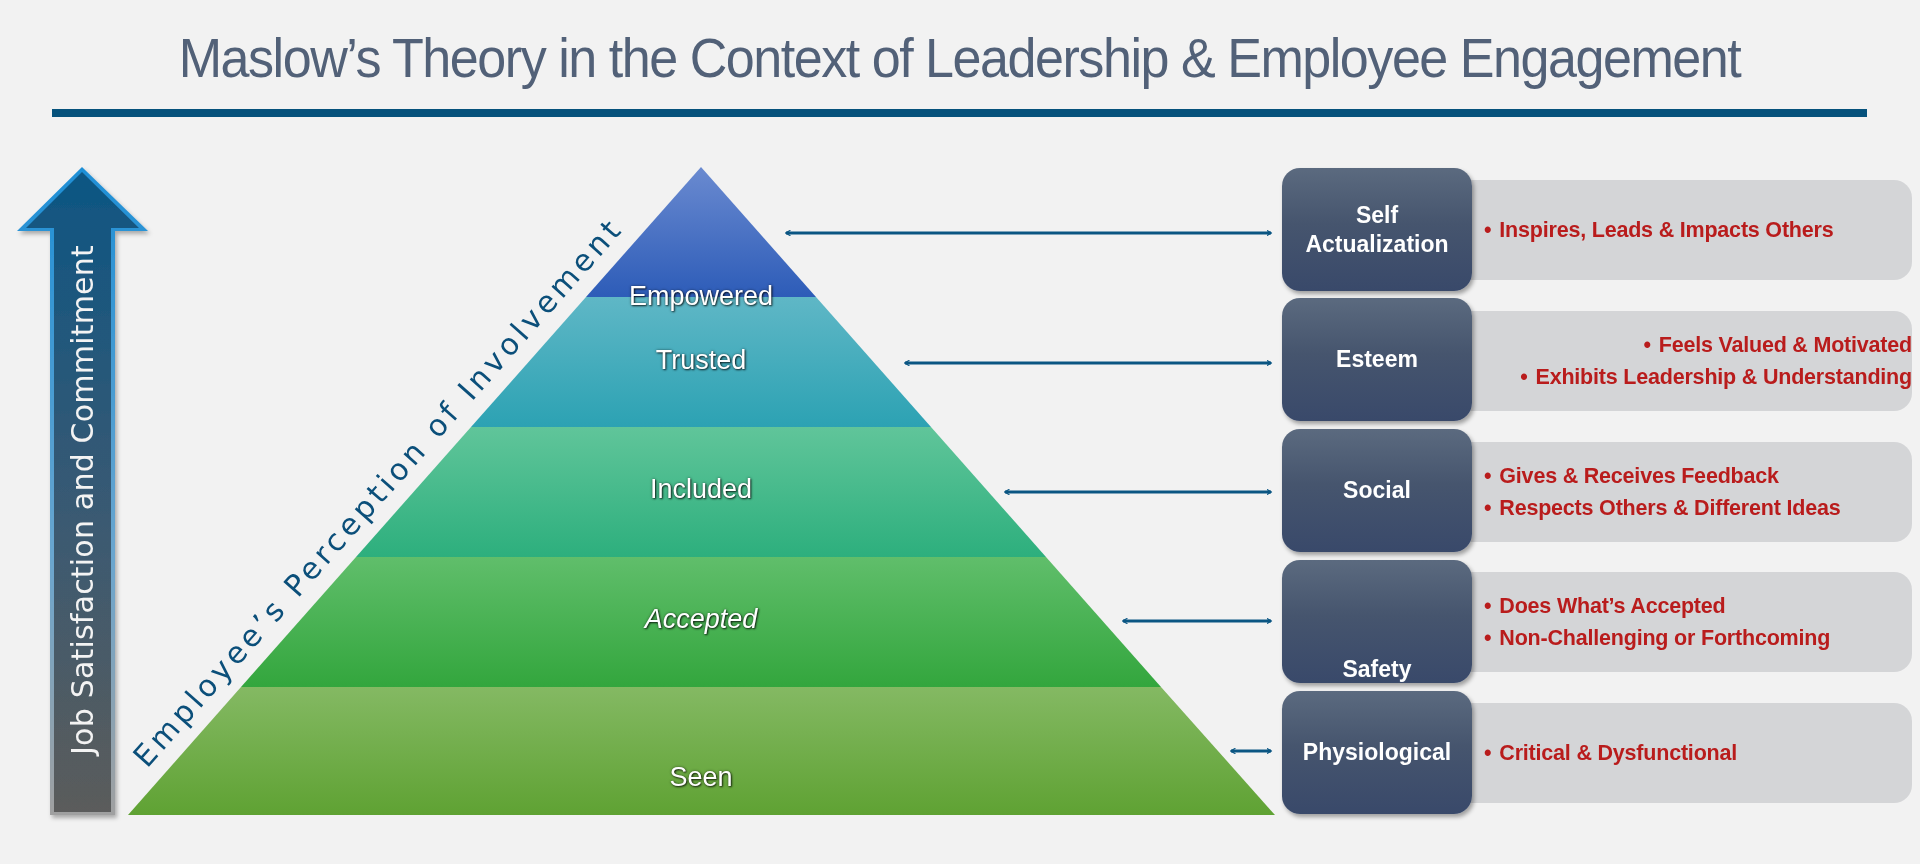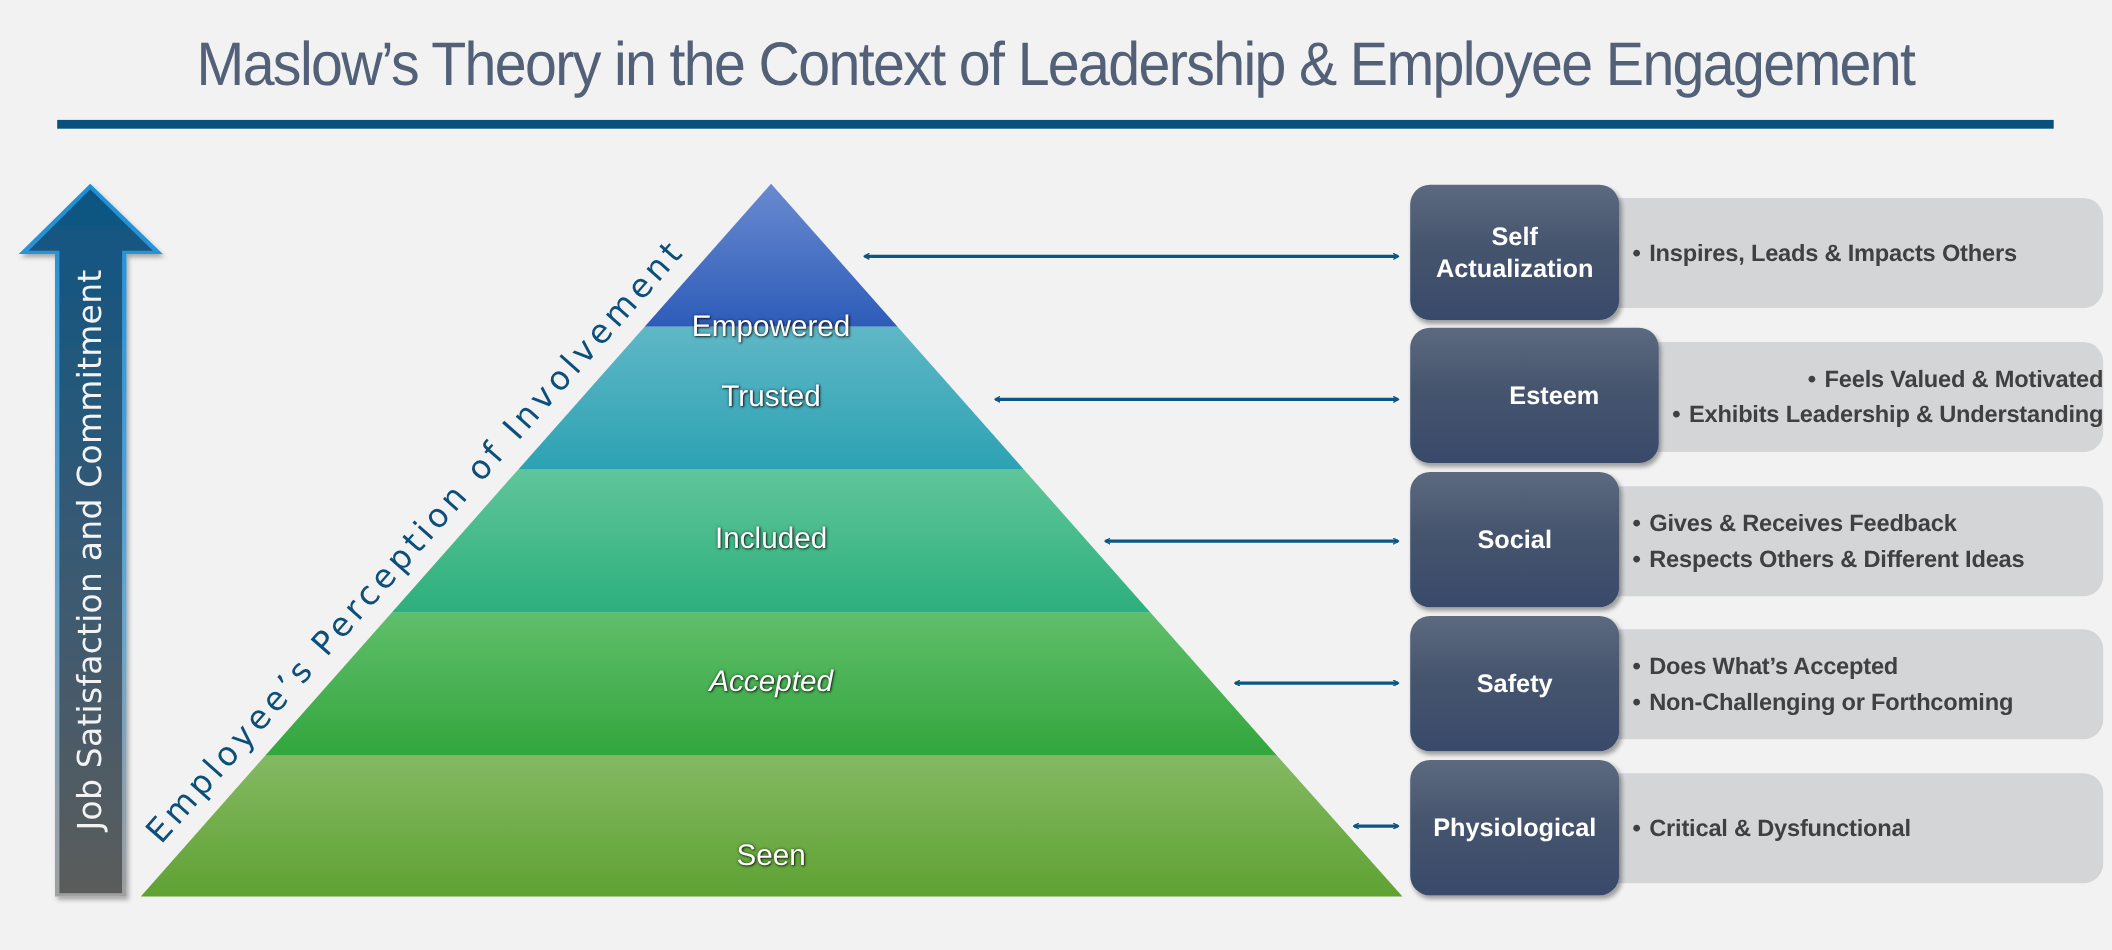--- a/index.html
+++ b/index.html
@@ -33,21 +33,21 @@
     text-align:center; color:#ffffff; font-weight:bold; font-size:23px;
     line-height:1.22; z-index:2;
   }
   .desc-box {
     position:absolute; left:1466px; width:446px; height:100px;
     background:#d4d5d7; border-radius:0 18px 18px 0;
     display:flex; flex-direction:column; justify-content:center;
     padding-left:18px; box-sizing:border-box; z-index:1;
   }
   .desc-line {
-    font-size:21.5px; font-weight:bold; color:#404040; line-height:32px;
+    font-size:21.5px; font-weight:bold; color:#b91c1c; line-height:32px;
     white-space:nowrap; letter-spacing:-0.2px;
   }
   .desc-line .bullet { margin-right:8px; }
   .vlabel {
     position:absolute; left:82px; top:500px;
     transform:translate(-50%,-50%) rotate(-90deg);
     color:#f3f3f3; font-size:30px; white-space:nowrap;
     font-family:"DejaVu Sans", sans-serif; letter-spacing:0.2px;
   }
   .diag-label {
@@ -136,41 +136,41 @@
       <div>Self</div>
       <div>Actualization</div>
     </div>
   </div>
   <div class="desc-box" style="top:180px;">
     <div class="desc-line"><span class="bullet">•</span><span>Inspires, Leads &amp; Impacts Others</span></div>
   </div>
 </div>
 
 <div>
-  <div class="level-box" style="top:298px;padding-left:36px;">
+  <div class="level-box" style="top:298px;">
     <div>Esteem</div>
   </div>
   <div class="desc-box" style="top:311px;text-align:right;">
     <div class="desc-line"><span class="bullet">•</span><span>Feels Valued &amp; Motivated</span></div>
     <div class="desc-line"><span class="bullet">•</span><span>Exhibits Leadership &amp; Understanding</span></div>
   </div>
 </div>
 
 <div>
   <div class="level-box" style="top:429px;">
     <div>Social</div>
   </div>
   <div class="desc-box" style="top:442px;">
     <div class="desc-line"><span class="bullet">•</span><span>Gives &amp; Receives Feedback</span></div>
     <div class="desc-line"><span class="bullet">•</span><span>Respects Others &amp; Different Ideas</span></div>
   </div>
 </div>
 
 <div>
-  <div class="level-box" style="top:560px;">
+  <div class="level-box" style="top:560px;align-items:flex-end;">
     <div>Safety</div>
   </div>
   <div class="desc-box" style="top:572px;">
     <div class="desc-line"><span class="bullet">•</span><span>Does What’s Accepted</span></div>
     <div class="desc-line"><span class="bullet">•</span><span>Non-Challenging or Forthcoming</span></div>
   </div>
 </div>
 
 <div>
   <div class="level-box" style="top:691px;">

